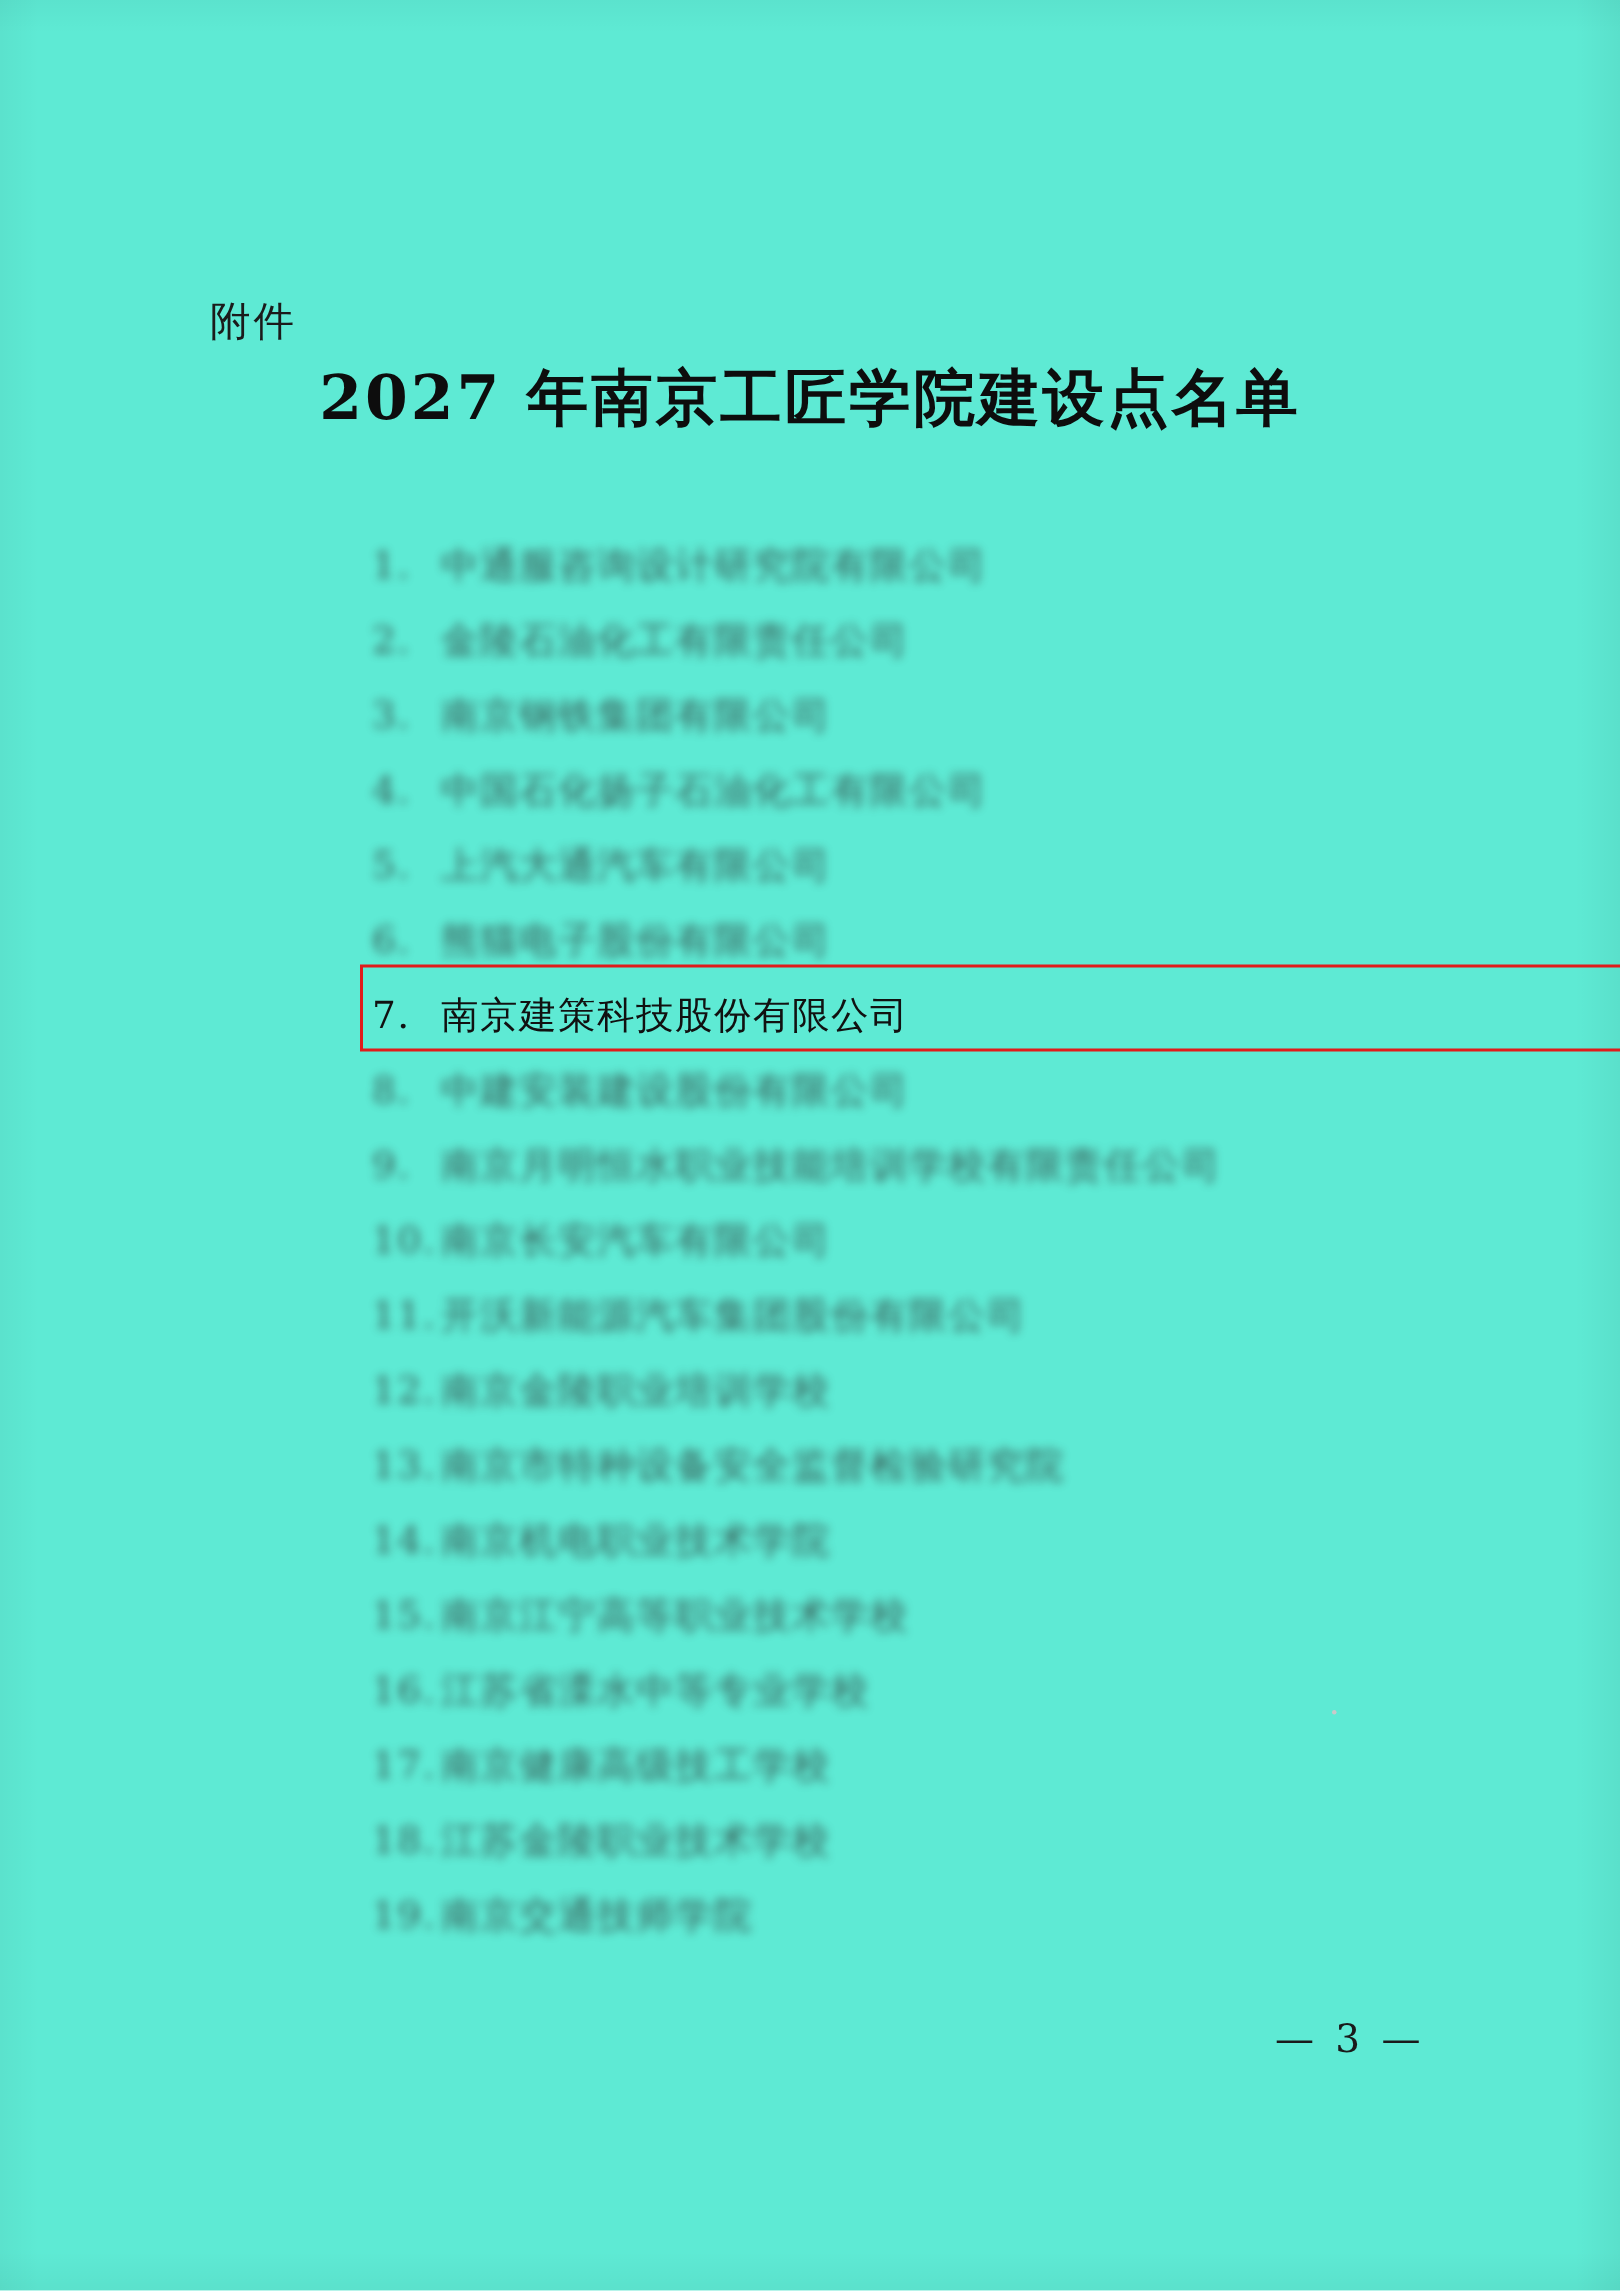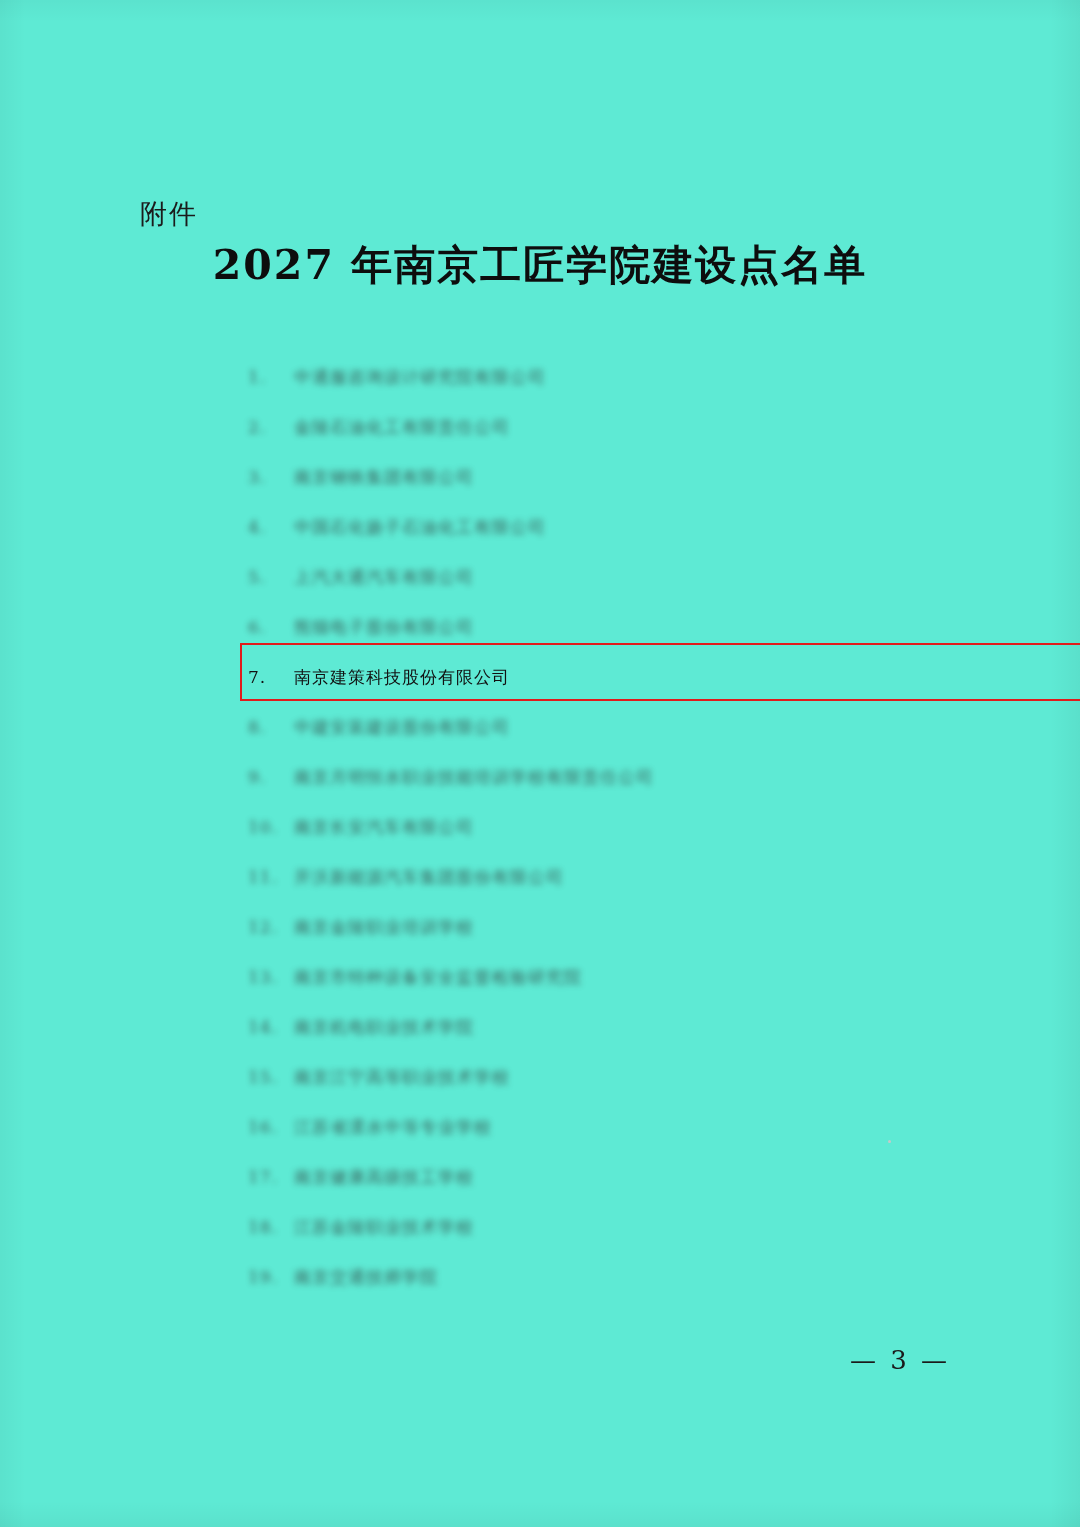--- a/index.html
+++ b/index.html
@@ -55,21 +55,21 @@
     color: #0d0d0d;
     font-family: "DejaVu Serif", serif;
   }
   .list {
     position: absolute;
     left: 248px;
     top: 352px;
     width: 700px;
   }
   .list-item {
-    font-size: 17px;
+    font-size: 25px;
     line-height: 50px;
     height: 50px;
     color: #2a2a2a;
     white-space: nowrap;
     letter-spacing: 1px;
     filter: blur(3.1px);
     opacity: 0.72;
   }
   .list-item .num {
     display: inline-block;

